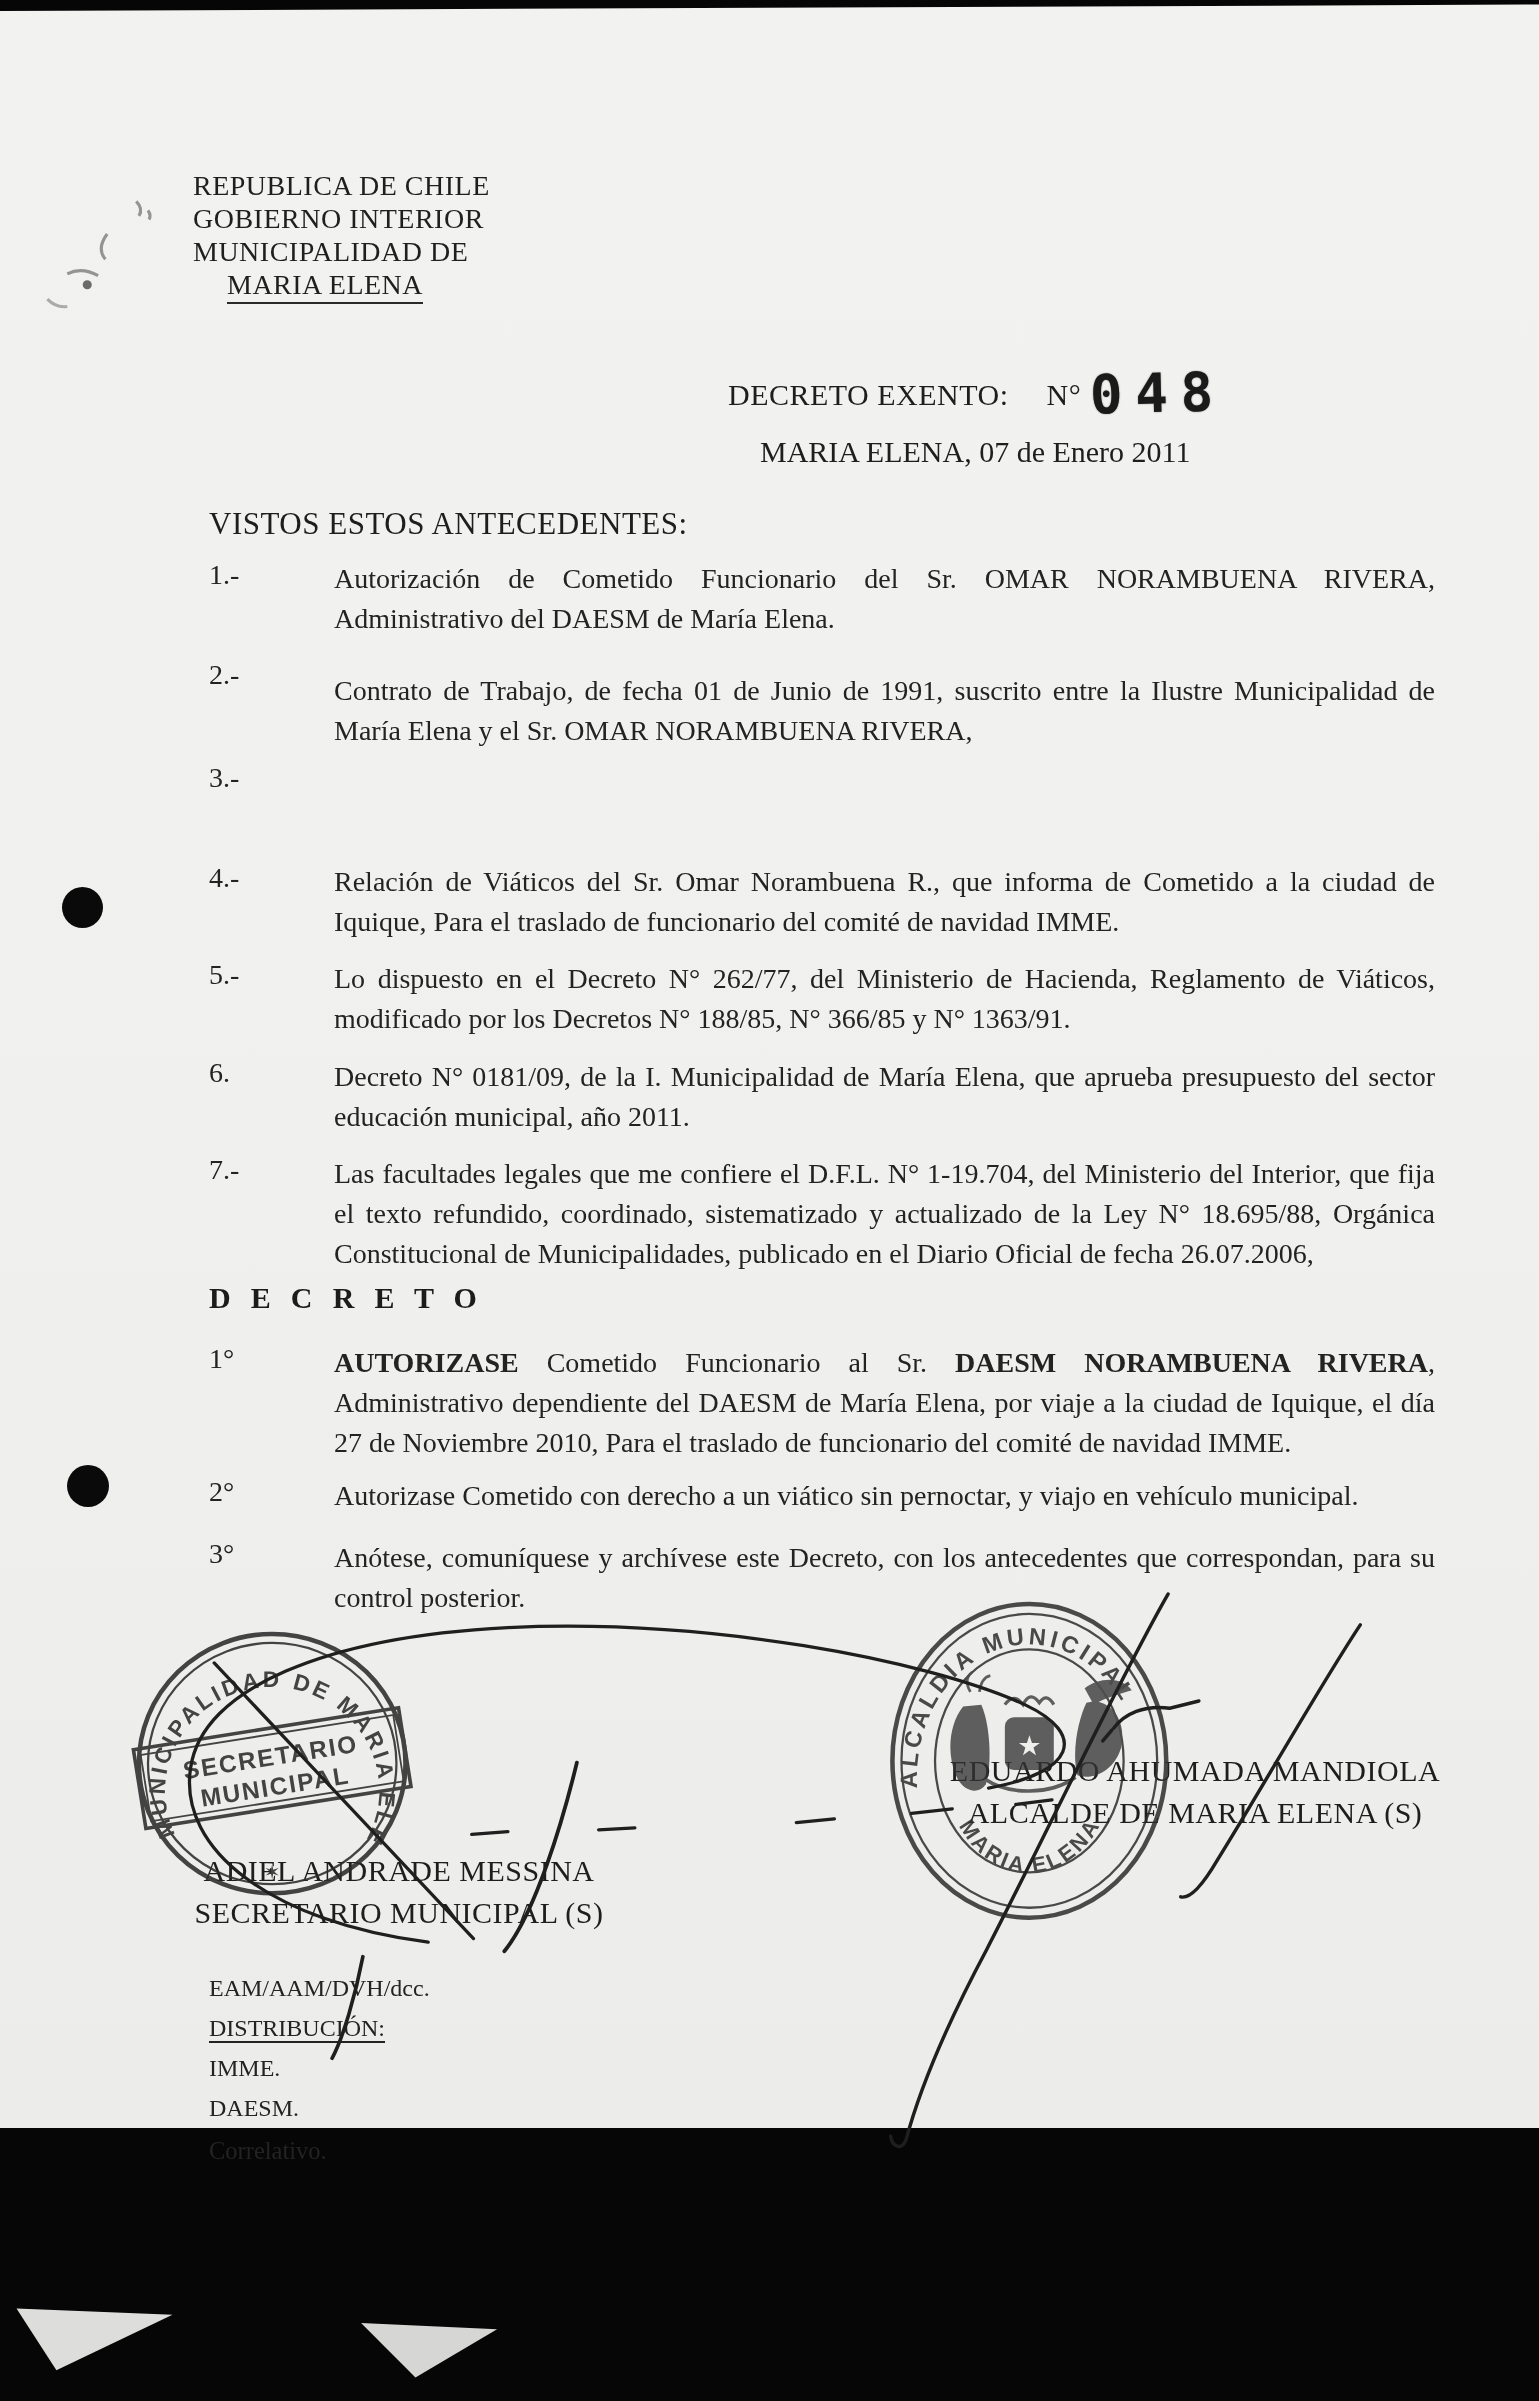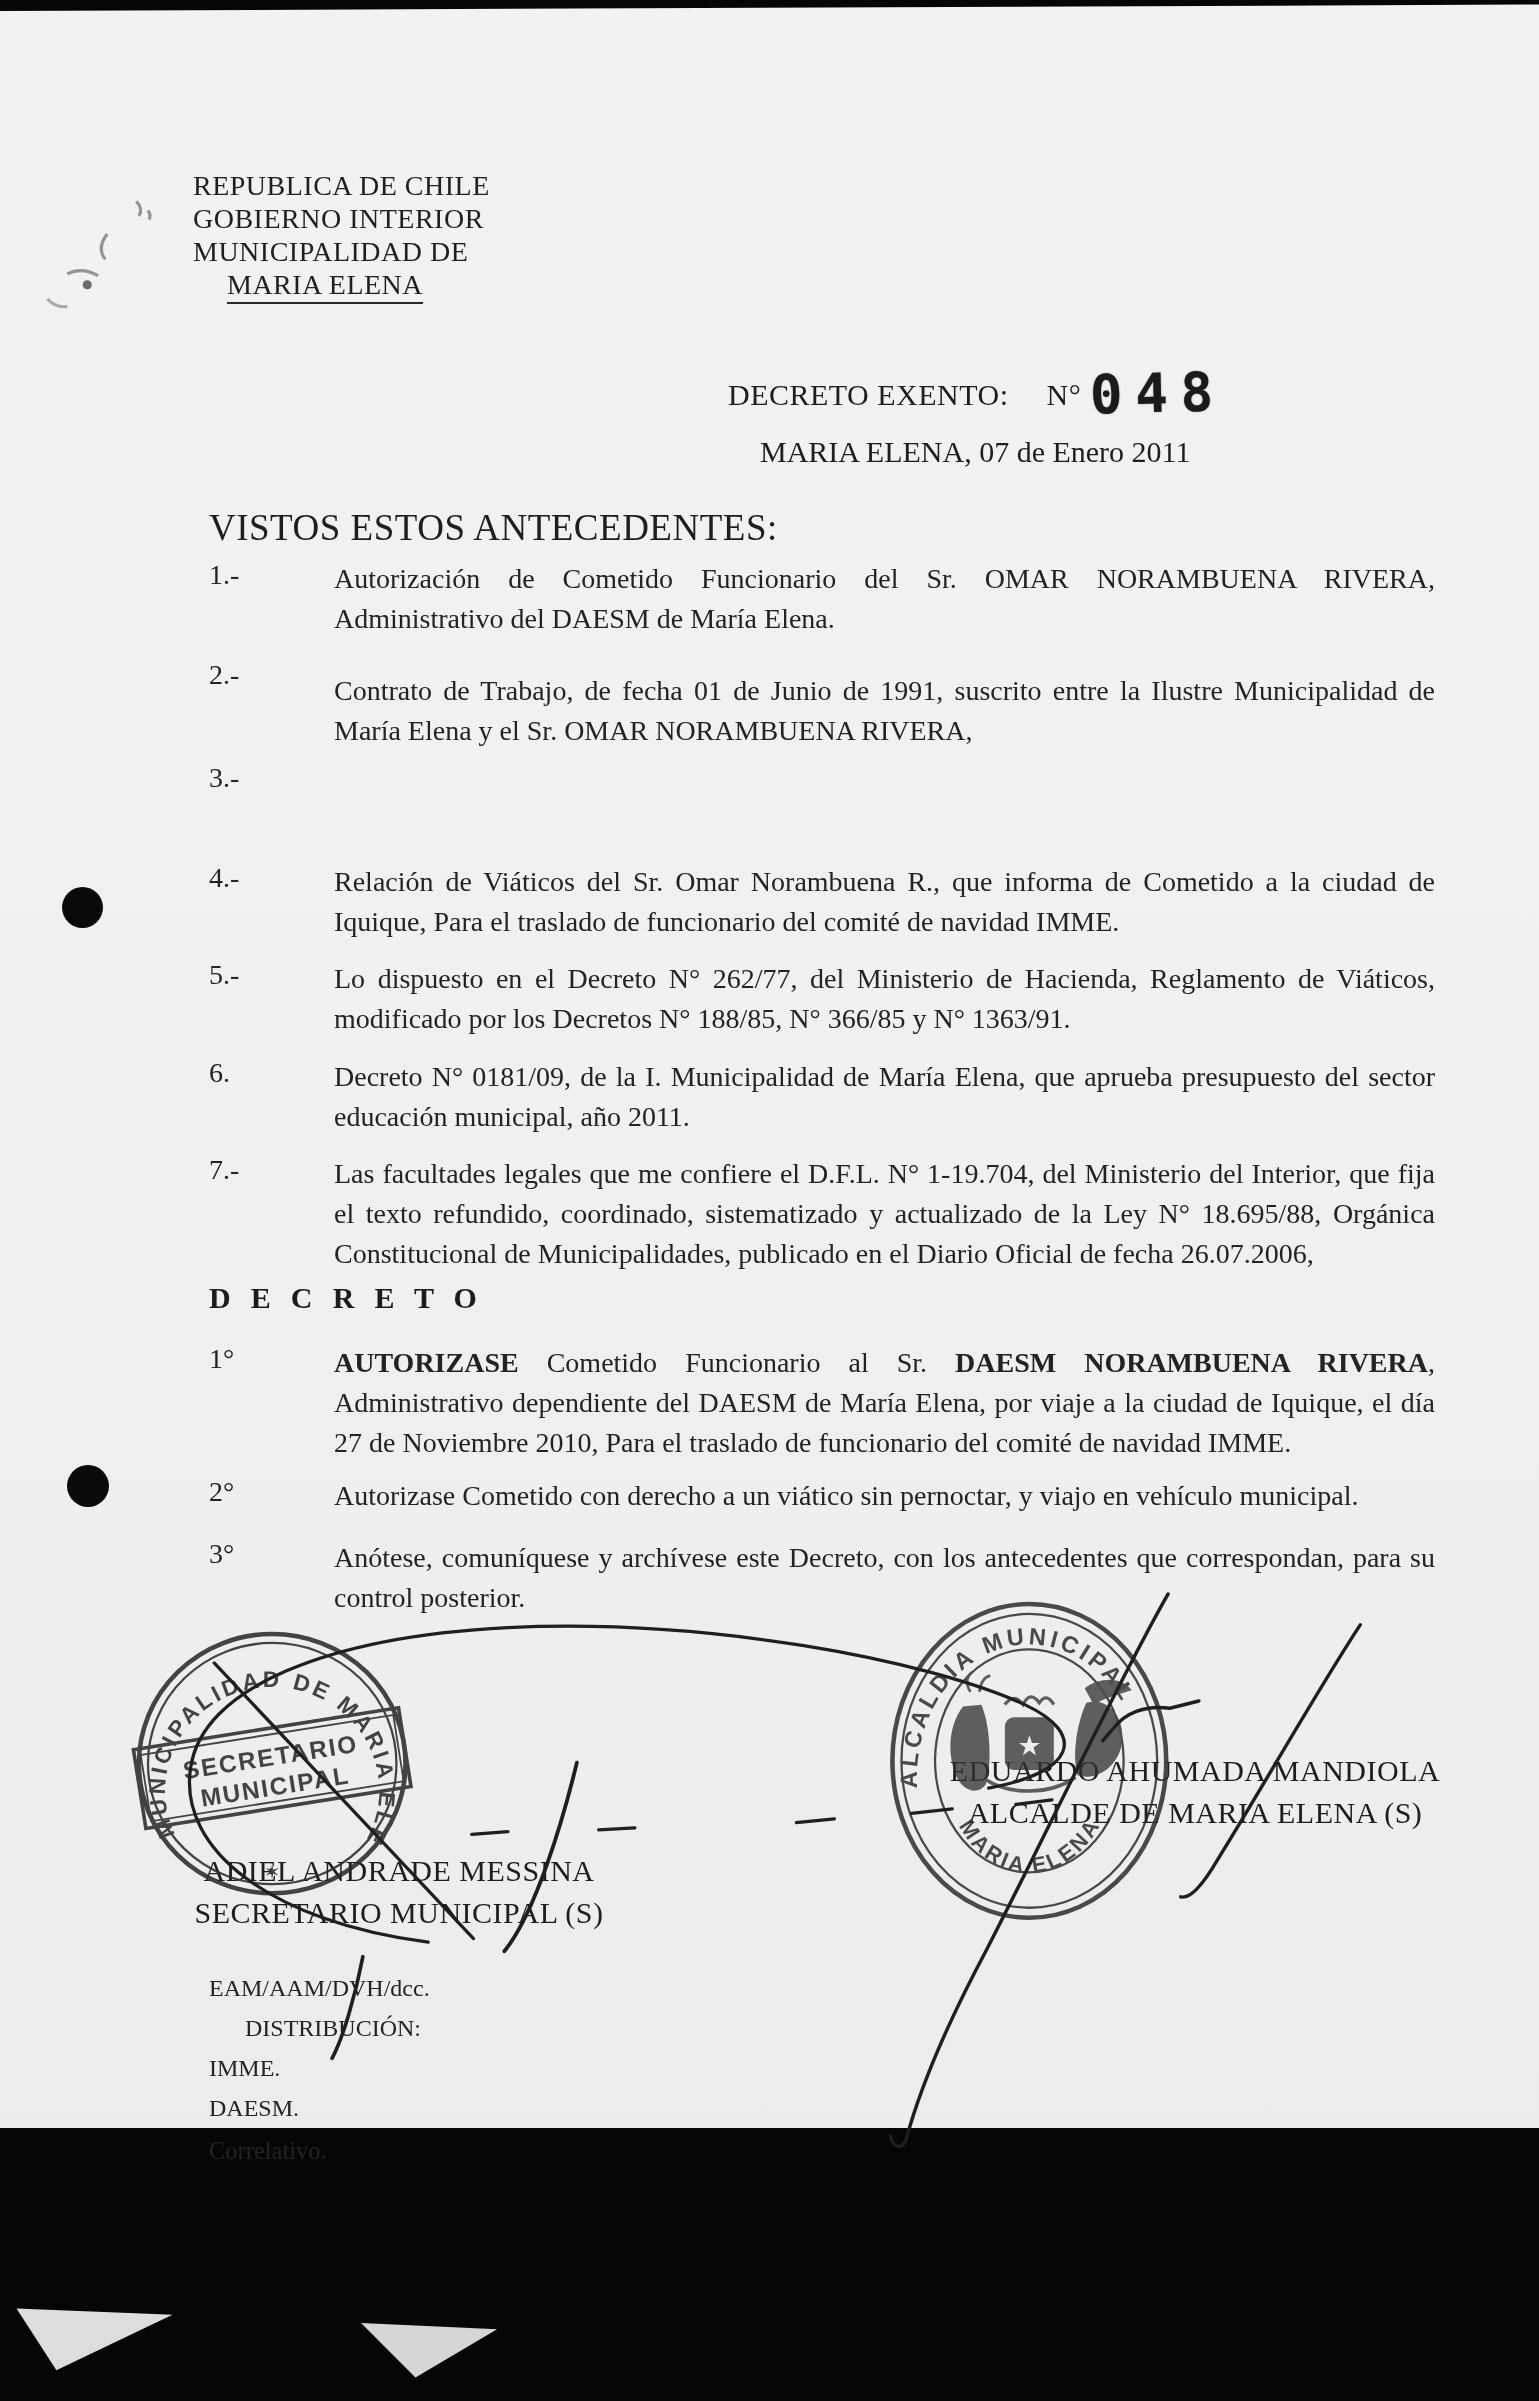--- a/index.html
+++ b/index.html
@@ -20,28 +20,28 @@
   .hdr{font-size:28px;line-height:33px;letter-spacing:0.5px;color:#1f1f1f;}
   .hdr-underline{display:inline-block;border-bottom:2.3px solid #2a2a2a;padding-bottom:0.9px;margin-left:34px;}
   .decree-line{font-size:30px;letter-spacing:0.5px;color:#1e1e1e;white-space:nowrap;}
   .decree-num{
     display:inline-block;font-family:"DejaVu Sans Mono", monospace;
     font-size:54px;font-weight:700;letter-spacing:12.7px;color:#1a1a1a;
     transform:rotate(-1.5deg);position:relative;top:7.3px;margin-left:9px;
     text-shadow:0 0 1.4px rgba(20,20,20,.65);
   }
   .dateline{font-size:30px;color:#1e1e1e;white-space:nowrap;}
-  .section-head{font-size:37px;color:#1e1e1e;letter-spacing:0.5px;}
+  .section-head{font-size:31px;color:#1e1e1e;letter-spacing:0.5px;}
   .item-num{position:absolute;left:209px;font-size:28px;color:#232323;}
   .item-text{position:absolute;left:334px;width:1101px;}
   .decreto-head{font-size:30px;font-weight:700;letter-spacing:6.3px;color:#1c1c1c;}
   .b{font-weight:700;}
   .sig-name{font-size:30px;color:#1e1e1e;text-align:center;letter-spacing:0.5px;line-height:42px;}
   .footer-line{font-size:24px;color:#232323;}
-  .u{text-decoration-thickness:1.8px;text-underline-offset:4.5px;margin-left:36px;}
+  .u{text-decoration:underline;text-decoration-thickness:1.8px;text-underline-offset:4.5px;}
   .small{font-size:24.5px;}
   .hole{position:absolute;background:#0a0a0a;border-radius:50%;}
   svg text{font-family:"Liberation Sans", sans-serif;}
   .overlay{position:absolute;left:0;top:0;pointer-events:none;}
 </style>
 </head>
 <body>
 
 <div class="paper">
 

